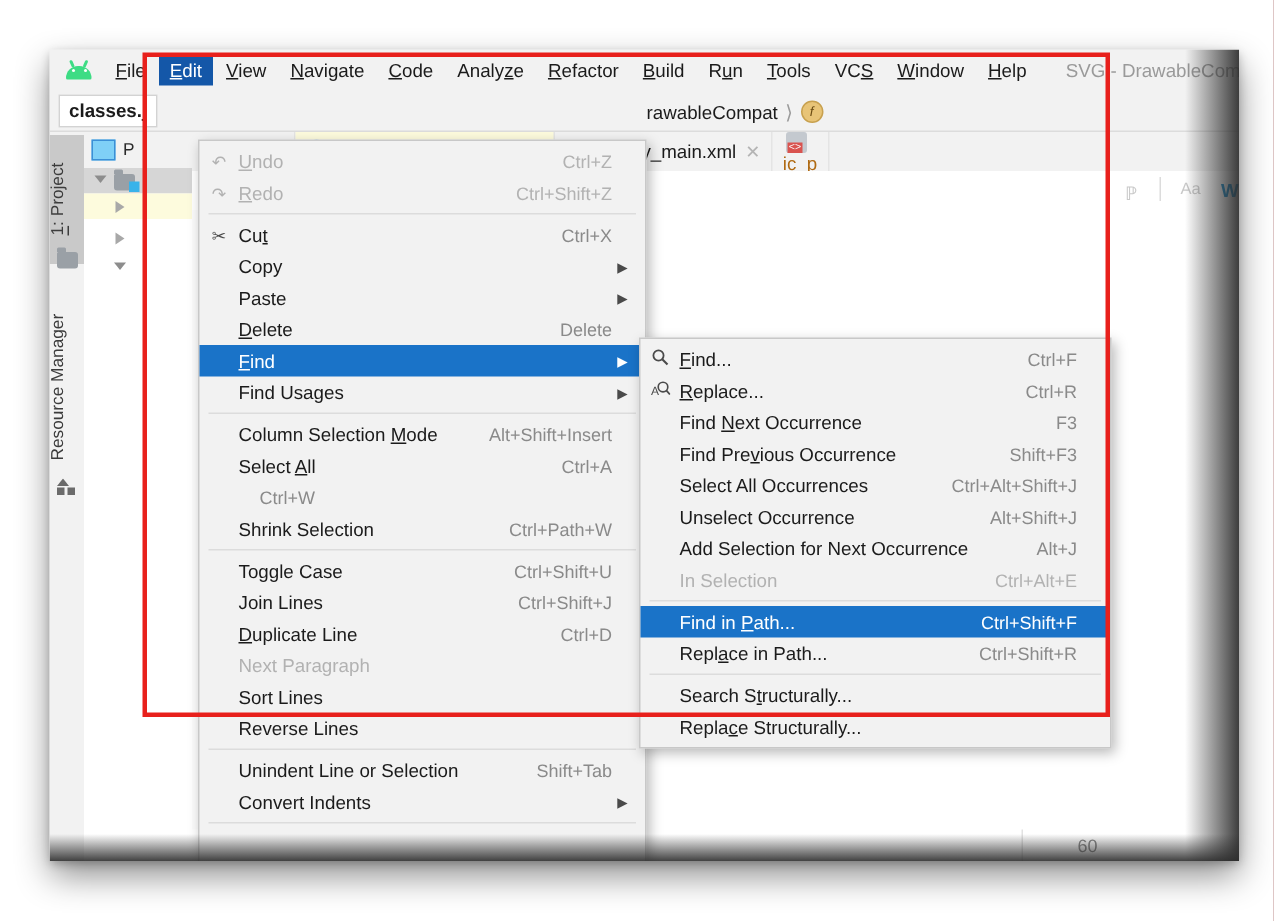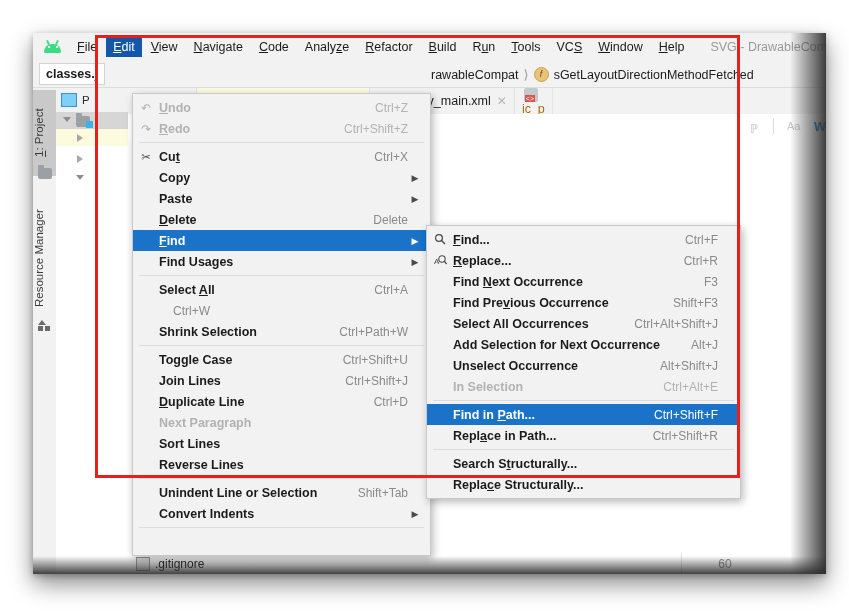--- a/index.html
+++ b/index.html
@@ -89,21 +89,21 @@
   .cmt{color:#8c8c8c;font-style:italic;}
   .cmtb{color:#0b0b0b;font-style:italic;font-weight:bold;}
   .tag{color:#3d7a9e;font-style:italic;text-decoration:underline;}
   .anno{color:#9e880d;}
 
   
   .menu{position:absolute;background:#f2f2f2;border:1px solid #c8c8c8;box-shadow:2px 3px 8px rgba(0,0,0,.28);z-index:40;}
   #edit-menu{left:99px;top:60px;width:297px;padding:3px 0;}
   .mrow{position:relative;height:21px;display:flex;align-items:center;font-size:12.5px;color:#1b1b1b;padding:0 8px 0 0;}
   .mrow .ico{width:26px;text-align:center;font-size:11.5px;color:#4a4a4a;flex:none;}
-  .mrow .lbl{flex:1;white-space:nowrap;font-weight:bold;}
+  .mrow .lbl{flex:1;white-space:nowrap;}
   .mrow .acc{color:#8a8a8a;font-size:12px;white-space:nowrap;margin-left:14px;}
   .mrow .arw{width:14px;text-align:center;color:#4a4a4a;font-size:9px;}
   .mrow.dis .lbl,.mrow.dis .acc,.mrow.dis .ico{color:#b2b2b2;}
   .mrow.sel{background:#1a73c8;}
   .mrow.sel .lbl,.mrow.sel .acc,.mrow.sel .arw{color:#ffffff;}
   .msep{height:1px;background:#dcdcdc;margin:3px 6px;}
   .mrow u{text-decoration:underline;}
 
   
   #find-menu{left:393px;top:192px;width:313px;padding:3px 0;}
@@ -143,21 +143,20 @@
       <div class="mb-item"><u>H</u>elp</div>
       <div class="win-title">SVG - DrawableCompat.</div>
     </div>
 
     <div class="navbar">
       <div class="nav-chip">classes.j</div>
       <div class="crumbs">
         <span>rawableCompat</span>
         <span class="crumb-sep">⟩</span>
         <span class="fico">f</span>
-        <span>sGetLayoutDirectionMethodFetched</span>
       </div>
     </div>
 
     <div class="leftstripe">
       <div class="vtab sel" style="top:2px;height:74px;"><u>1</u>: Project</div>
       <div class="folder" style="left:5px;top:80px;"></div>
       <div class="vtab" style="top:105px;height:118px;">Resource Manager</div>
       <div class="stripe-ico" style="top:230px;">
         <svg width="13" height="12" viewBox="0 0 13 12">
             <rect x="0" y="6" width="5" height="5" fill="#6b6b6b"></rect>
@@ -284,20 +283,26 @@
       </div>
       <div class="mrow">
         <span class="ico"></span>
           <span class="lbl">Find Usages</span>
         <span class="acc"></span>
           <span class="arw">▶</span>
       </div>
       <div class="msep"></div>
       <div class="mrow">
         <span class="ico"></span>
+          <span class="lbl">Column Selection <u>M</u>ode</span>
+        <span class="acc">Alt+Shift+Insert</span>
+          <span class="arw"></span>
+      </div>
+      <div class="mrow">
+        <span class="ico"></span>
           <span class="lbl">Select <u>A</u>ll</span>
         <span class="acc">Ctrl+A</span>
           <span class="arw"></span>
       </div>
       <div class="mrow">
         <span class="ico"></span>
         <span class="acc">Ctrl+W</span>
           <span class="arw"></span>
       </div>
       <div class="mrow">
@@ -401,28 +406,28 @@
           <span class="arw"></span>
       </div>
       <div class="mrow">
         <span class="ico"></span>
           <span class="lbl">Select All Occurrences</span>
         <span class="acc">Ctrl+Alt+Shift+J</span>
           <span class="arw"></span>
       </div>
       <div class="mrow">
         <span class="ico"></span>
+          <span class="lbl">Unselect Occurrence</span>
+        <span class="acc">Alt+Shift+J</span>
+          <span class="arw"></span>
+      </div>
+      <div class="mrow">
+        <span class="ico"></span>
           <span class="lbl">Add Selection for Next Occurrence</span>
         <span class="acc">Alt+J</span>
-          <span class="arw"></span>
-      </div>
-      <div class="mrow">
-        <span class="ico"></span>
-          <span class="lbl">Unselect Occurrence</span>
-        <span class="acc">Alt+Shift+J</span>
           <span class="arw"></span>
       </div>
       <div class="mrow dis">
         <span class="ico"></span>
           <span class="lbl">In Selection</span>
         <span class="acc">Ctrl+Alt+E</span>
           <span class="arw"></span>
       </div>
       <div class="msep"></div>
       <div class="mrow sel">

